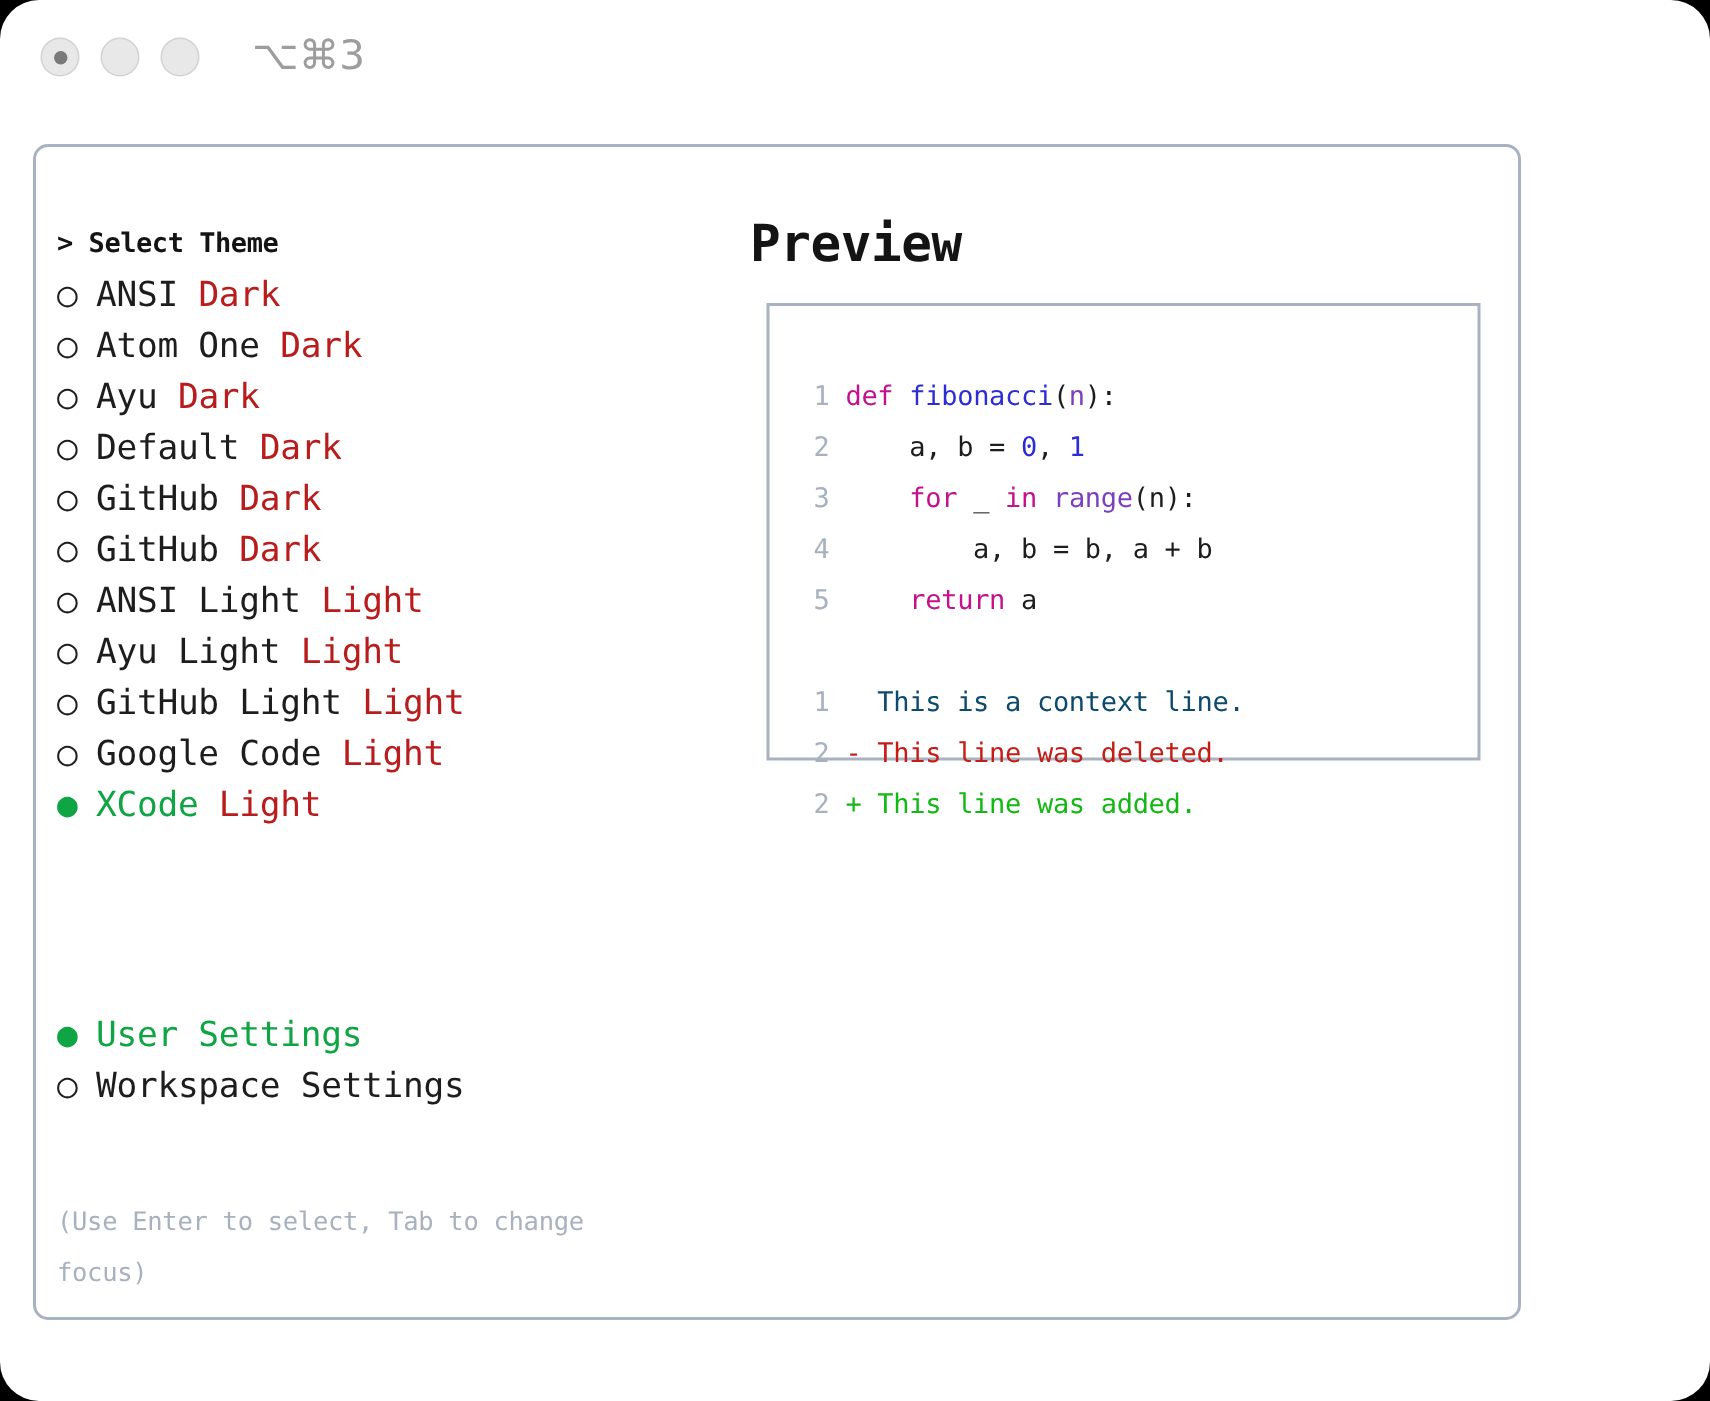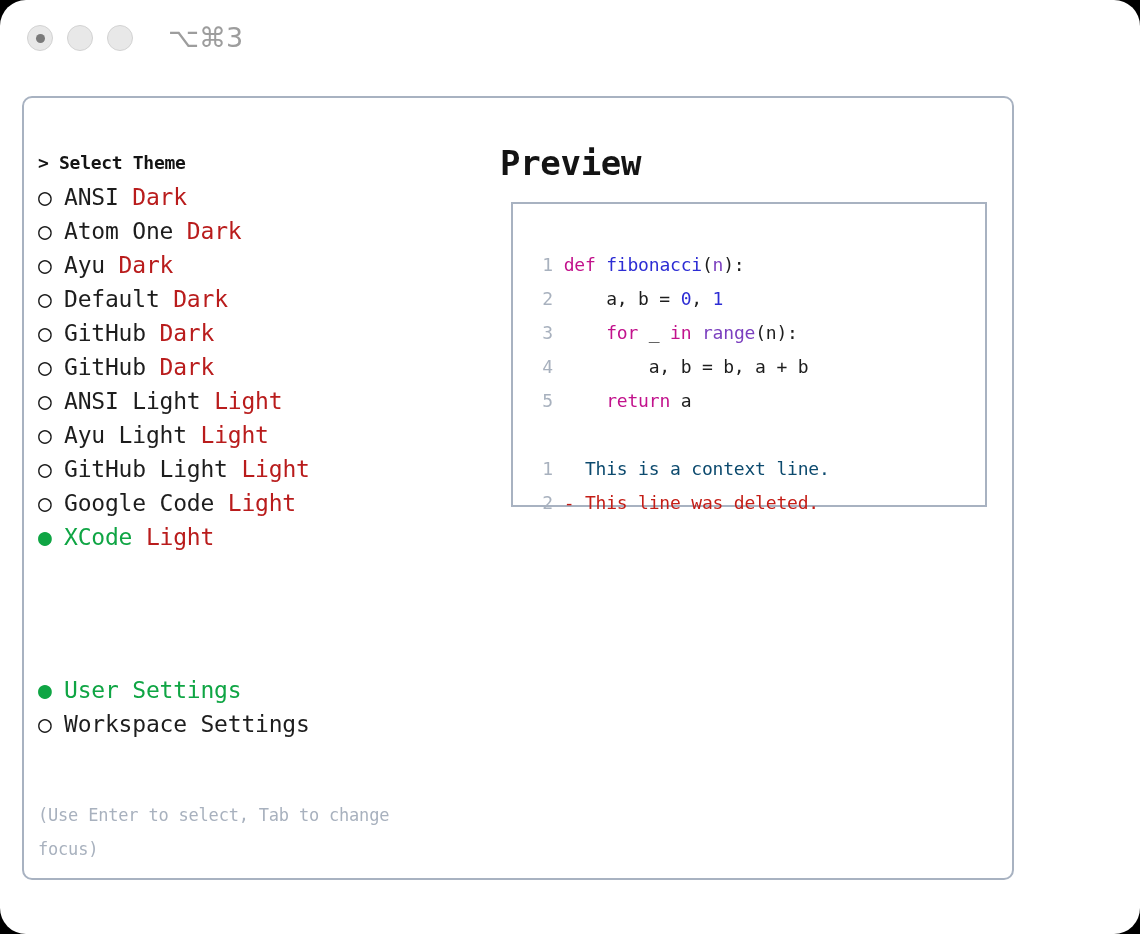--- a/index.html
+++ b/index.html
@@ -250,18 +250,19 @@
       <div id="preview-box">
         <div id="code-area">
             <div class="code-line"><span class="ln">1</span><span> </span><span class="tok-kw">def</span><span class="tok-plain"> </span><span class="tok-fn">fibonacci</span><span class="tok-plain">(</span><span class="tok-param">n</span><span class="tok-plain">):</span></div>
             <div class="code-line"><span class="ln">2</span><span> </span><span class="tok-plain">    a, b = </span><span class="tok-num">0</span><span class="tok-plain">, </span><span class="tok-num">1</span></div>
             <div class="code-line"><span class="ln">3</span><span> </span><span class="tok-plain">    </span><span class="tok-kw">for</span><span class="tok-plain"> _ </span><span class="tok-kw">in</span><span class="tok-plain"> </span><span class="tok-call">range</span><span class="tok-plain">(n):</span></div>
             <div class="code-line"><span class="ln">4</span><span> </span><span class="tok-plain">        a, b = b, a + b</span></div>
             <div class="code-line"><span class="ln">5</span><span> </span><span class="tok-plain">    </span><span class="tok-kw">return</span><span class="tok-plain"> a</span></div>
             <div class="gap-line"></div>
             <div class="code-line"><span class="ln">1</span><span class="diff-ctx">   This is a context line.</span></div>
             <div class="code-line"><span class="ln">2</span><span class="diff-del"> - This line was deleted.</span></div>
+            <div class="code-line"><span class="ln">2</span><span class="diff-add"> + This line was added.</span></div>
           </div>
       </div>
     </div>
 
   </div>
 </div>
 
 </body></html>

